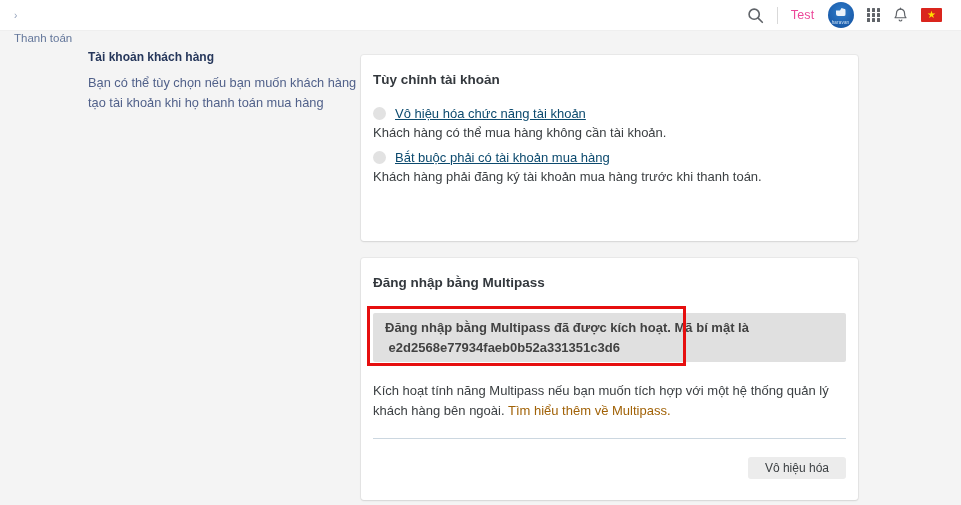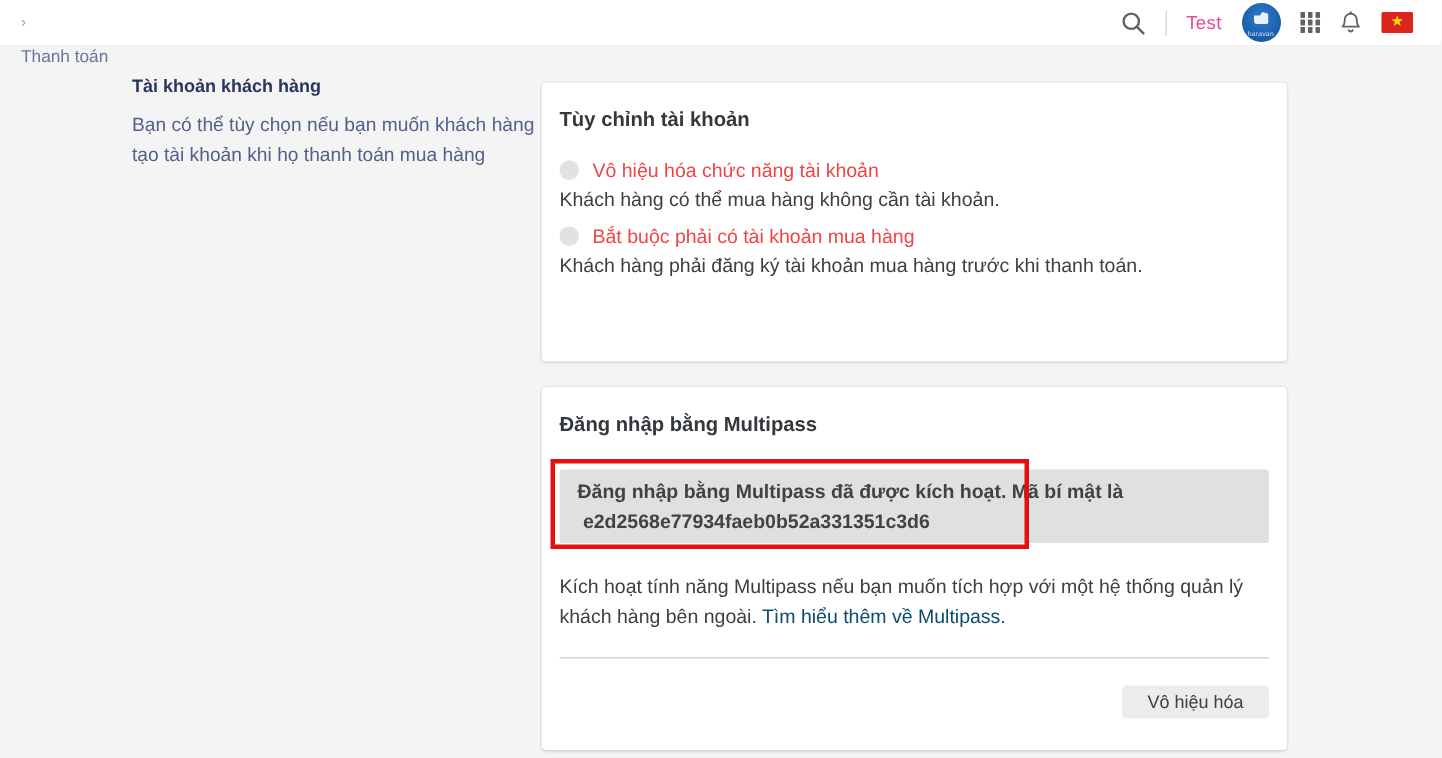--- a/index.html
+++ b/index.html
@@ -63,34 +63,34 @@
   .option:first-of-type { margin-top:18px; }
   .option-head { display:flex; align-items:center; gap:9px; height:16px; cursor:pointer; }
   .radio { width:13px; height:13px; border-radius:50%; background:#e2e2e2; flex:none; }
   .radio.selected {
     width:14px; height:14px; background:#fff; border:2px solid #1668d6; position:relative;
   }
   .radio.selected::after {
     content:""; position:absolute; left:2px; top:2px; width:6px; height:6px;
     background:#1668d6; border-radius:50%;
   }
-  .option-label { color:#ef4444; }
+  .option-label { color:#0c4a6e;text-decoration:underline; }
   .option-desc { margin-top:4px; line-height:16px; color:#3c4043; }
 
   .secret-box {
     margin-top:23px; background:#e0e0e0; border-radius:2px;
     padding:5px 12px 4px; line-height:20px; color:#424242;font-weight:bold;
   }
   .secret-code { white-space:pre; }
   .annotation-box {
     position:absolute; left:6px; top:48px; width:319px; height:60px;
     border:3px solid #e60f0f; pointer-events:none; z-index:4;
   }
   .help { margin-top:19px; line-height:20px; color:#3c4043; width:479px; }
-  .help a { color:#0c4a6e; text-decoration:none; cursor:pointer; }
+  .help a { color:#a16207; text-decoration:none; cursor:pointer; }
   .rule { margin-top:17px; border:none; border-top:1px solid #ccd7e0; }
   .btn-row { margin-top:18px; display:flex; justify-content:flex-end; }
   .btn {
     background:#ececec; border:none; border-radius:3px; padding:4px 17px;
     font-family:inherit; font-size:12px; color:#3c4043; cursor:pointer;
   }
 
   svg { display:block; }
 </style>
 </head>

